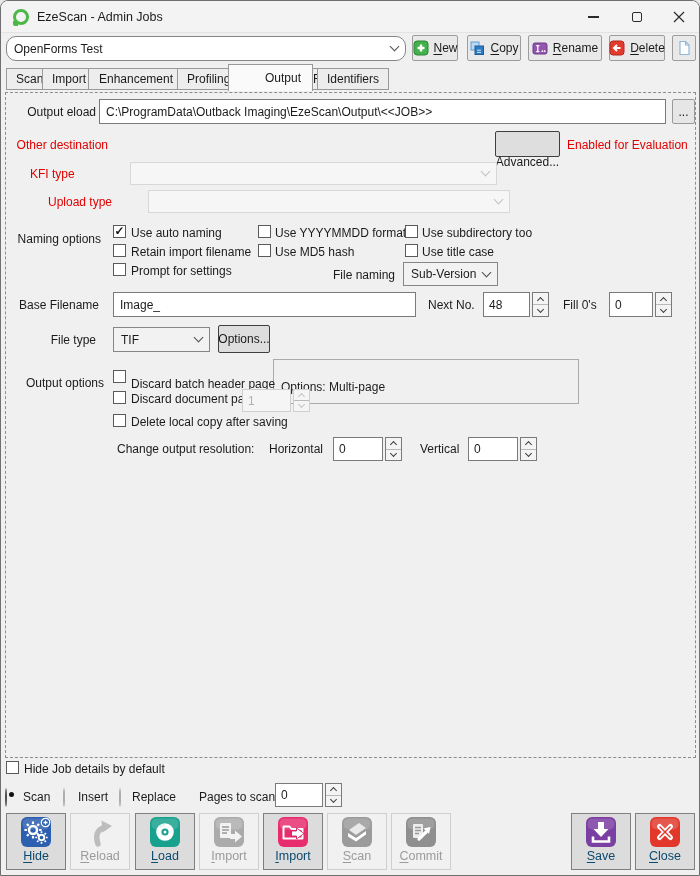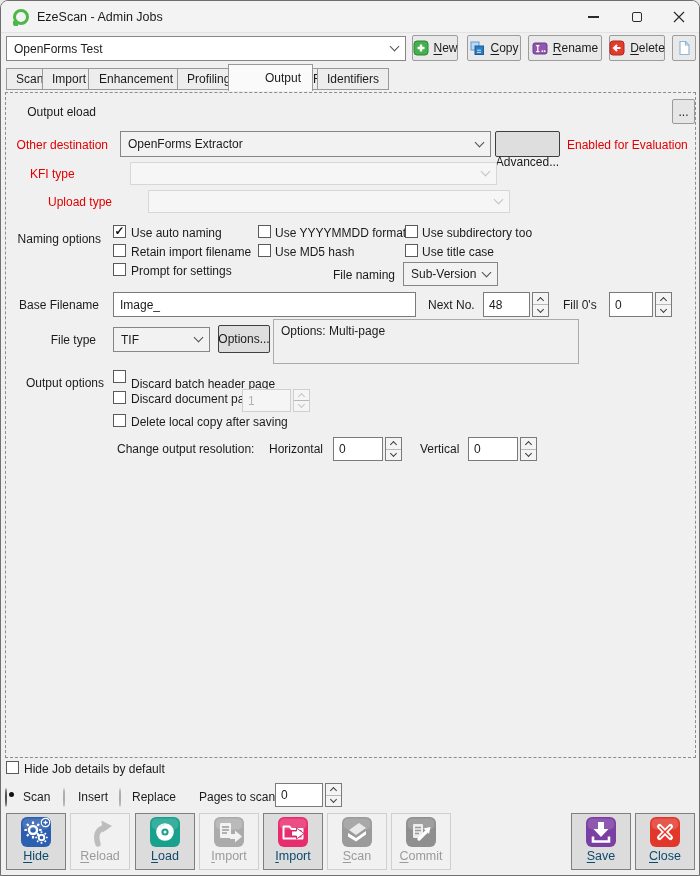--- a/index.html
+++ b/index.html
@@ -56,21 +56,21 @@
   .spinbtns{border:1px solid #7a7a7a;background:#f4f4f4;display:flex;flex-direction:column;}
   .sb{flex:1;display:flex;align-items:center;justify-content:center;}
   .sb.dn{border-top:1px solid #b9b9b9;}
   .chev{width:5px;height:5px;border-right:1.4px solid #3c3c3c;border-bottom:1.4px solid #3c3c3c;}
   .chev.up{transform:rotate(-135deg);margin-top:3px;}
   .chev.dn{transform:rotate(45deg);margin-bottom:3px;}
   .spin-dis .spinbox{border-color:#cfcfcf;background:#f5f5f5;color:#b2b2b2;}
   .spin-dis .spinbtns{border-color:#cfcfcf;background:#f5f5f5;}
   .spin-dis .chev{border-color:#c4c4c4;}
 
-  .optbox{border:1px solid #ababab;background:#f0f0f0;font-size:12px;padding:4px 7px;}
+  .optbox{border:1px solid #ababab;background:#f0f0f0;font-size:12px;padding:20px 7px;margin-top:40px;}
 
   
   .bb{top:812px;width:60px;height:57px;display:flex;flex-direction:column;align-items:center;
       border:1px solid #cfcfcf;background:#f1f1f1;}
   .bb.on{background:#dcdcdc;border:1px solid #7f7f7f;}
   .bb .bicon{margin-top:3px;}
   .bb .blab{font-size:12.5px;margin-top:2px;color:#0c4a6e;}
   .bb.off .blab{color:#9b9b9b;}
 </style>
 </head>
@@ -92,21 +92,21 @@
         <span class="wc-max-box"></span>
       </div>
     <div class="abs wc" style="left:656px;">
       <svg width="12" height="12" viewBox="0 0 12 12">
           <path d="M1 1 L11 11 M11 1 L1 11" stroke="#2b2b2b" stroke-width="1.2"></path>
         </svg>
     </div>
   </div>
 
   
-  <div class="abs combo white" style="left:5px;top:35px;width:400px;height:25px;">
+  <div class="abs combo white" style="left:5px;top:35px;width:400px;height:25px;border-radius:10px;">
     <span class="val">OpenForms Test</span>
     <span class="cchev"></span>
   </div>
 
   <div class="abs tbtn" style="left:411px;top:34px;width:46px;">
     <svg width="16" height="16" viewBox="0 0 16 16">
       <rect x="1" y="1" width="14" height="14" rx="3" fill="#43b14b" stroke="#2e8535"></rect>
       <path d="M8 4.5 V11.5 M4.5 8 H11.5" stroke="#fff" stroke-width="2.4"></path>
     </svg>
     <span><span class="u">N</span><span>ew</span></span>
@@ -167,30 +167,29 @@
     </div>
   <div class="tab" style="left:316px;">
       <span>Identifiers</span>
     </div>
 
   
   <div class="abs panel"></div>
 
   
   <div class="abs lbl" style="left:10px;top:104px;width:85px;text-align:right;">Output eload</div>
+  <div class="abs tinput" style="left:98px;top:98px;width:567px;height:25px;">
+      <span>C:\ProgramData\Outback Imaging\EzeScan\Output\&lt;&lt;JOB&gt;&gt;</span>
+    </div>
   <div class="abs btn" style="left:671px;top:98px;width:23px;height:25px;">
       <span>...</span>
     </div>
 
   
   <div class="abs lbl red" style="left:10px;top:137px;width:97px;text-align:right;">Other destination</div>
-  <div class="abs combo" style="left:119px;top:130px;width:371px;height:26px;">
-    <span class="val">OpenForms Extractor</span>
-    <span class="cchev"></span>
-  </div>
   <div class="abs btn dark" style="left:494px;top:130px;width:65px;height:26px;">
       <span class="u" style="text-decoration:none;margin-top:36px;">Advanced...</span>
     </div>
   <div class="abs lbl red" style="left:566px;top:137px;">Enabled for Evaluation</div>
 
   
   <div class="abs lbl red" style="left:29px;top:166px;">KFI type</div>
   <div class="abs combo dis" style="left:129px;top:161px;width:367px;height:23px;">
     <span class="val"></span>
       <span class="cchev"></span>

